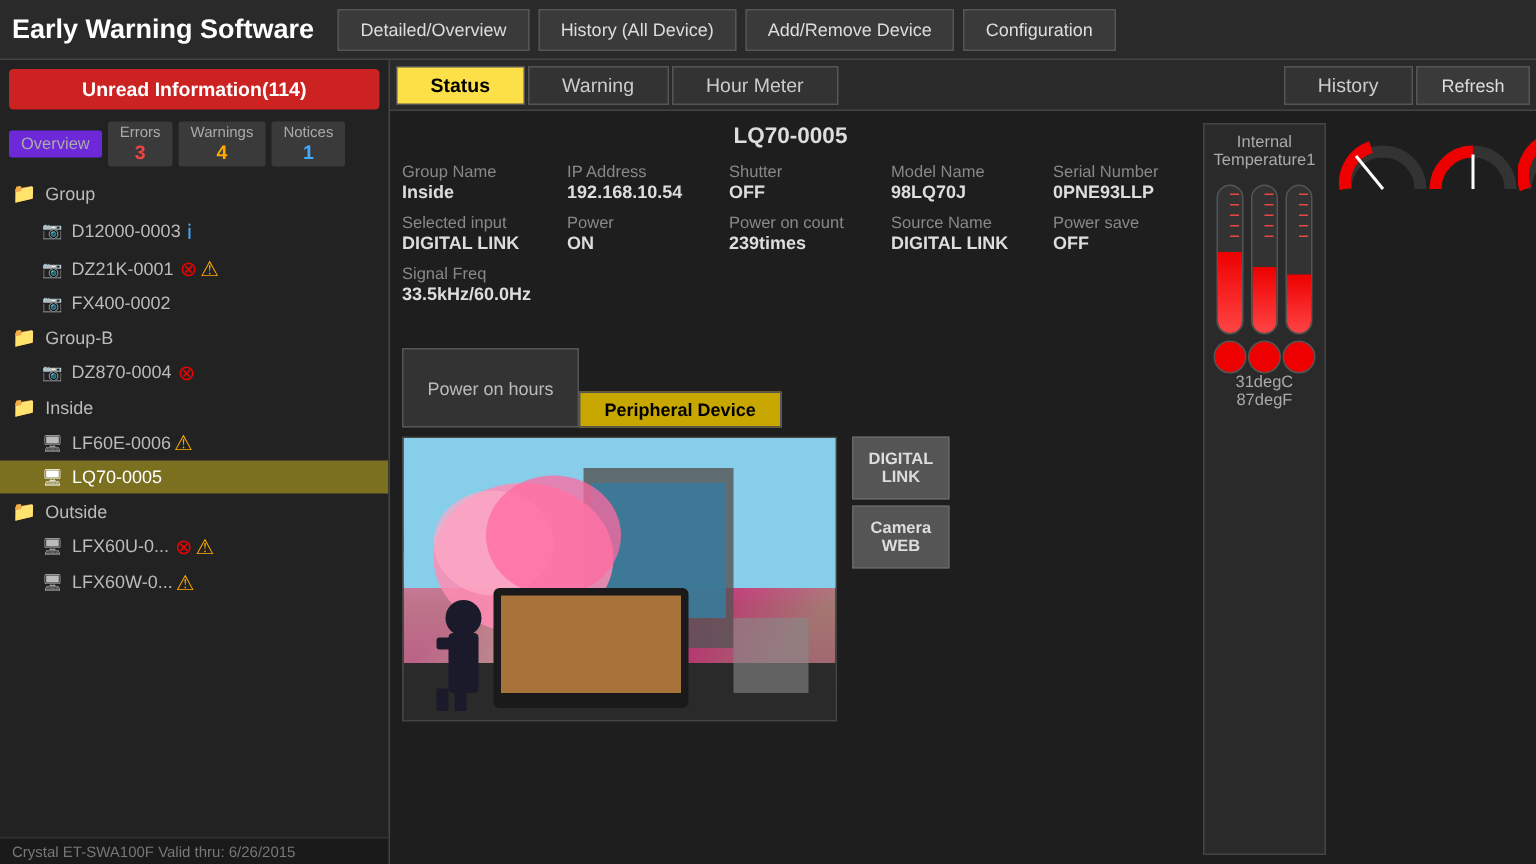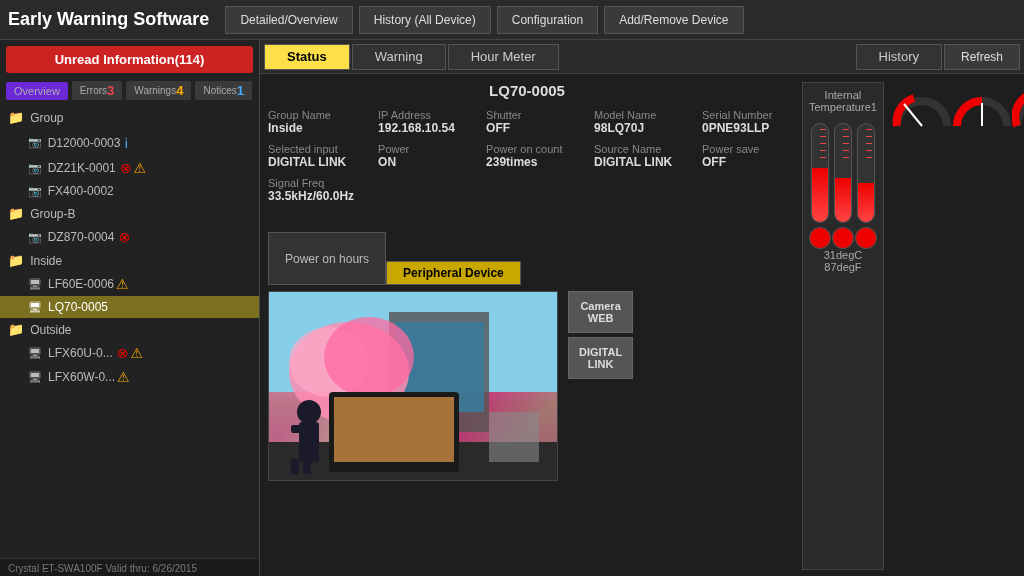--- a/index.html
+++ b/index.html
@@ -74,21 +74,21 @@
     }
     .overview-label {
       background: #6d28d9;
       color: #aaa;
       padding: 3px 8px;
       border-radius: 2px;
       font-size: 11px;
     }
     .stat-box {
       display: flex;
-      flex-direction: row;
+      flex-direction: column;
       align-items: center;
       background: #3a3a3a;
       padding: 2px 8px;
       border-radius: 2px;
     }
     .stat-box .label { font-size: 10px; color: #aaa; }
     .stat-box.errors .value { color: #e44; font-weight: bold; }
     .stat-box.warnings .value { color: #fa0; font-weight: bold; }
     .stat-box.notices .value { color: #4af; font-weight: bold; }
     .stat-box .value { font-size: 13px; }
@@ -363,22 +363,22 @@
       margin-top: auto;
     }
   </style>
 </head>
 <body>
 
 <div class="top-bar">
   <span class="app-title">Early Warning Software</span>
   <button class="top-nav-btn">Detailed/Overview</button>
   <button class="top-nav-btn">History (All Device)</button>
+  <button class="top-nav-btn">Add/Remove Device</button>
   <button class="top-nav-btn">Configuration</button>
-  <button class="top-nav-btn">Add/Remove Device</button>
 </div>
 
 <div class="main-layout">
 
   <div class="sidebar">
     <div class="unread-btn">Unread Information(114)</div>
 
     <div class="overview-row">
       <div class="overview-label">Overview</div>
       <div class="stat-box errors">
@@ -554,22 +554,22 @@
                 <rect x="30" y="130" width="20" height="40" fill="#1a1a2a" rx="3"></rect>
                 <rect x="22" y="133" width="14" height="8" fill="#1a1a2a" rx="2"></rect>
                 <rect x="34" y="167" width="8" height="15" fill="#1a1a2a"></rect>
                 <rect x="22" y="167" width="8" height="15" fill="#1a1a2a"></rect>
 
                 <rect x="220" y="120" width="50" height="50" fill="#888" opacity="0.6"></rect>
               </svg>
             </div>
           </div>
           <div class="side-buttons">
+            <button class="side-btn">DIGITAL<br>LINK</button>
             <button class="side-btn">Camera<br>WEB</button>
-            <button class="side-btn">DIGITAL<br>LINK</button>
           </div>
         </div>
       </div>
 
       <div class="right-col">
         <div class="temp-section">
           <div class="temp-title">Internal<br>Temperature1</div>
           <div class="thermometers">
 
             <div class="thermometer-wrap">

